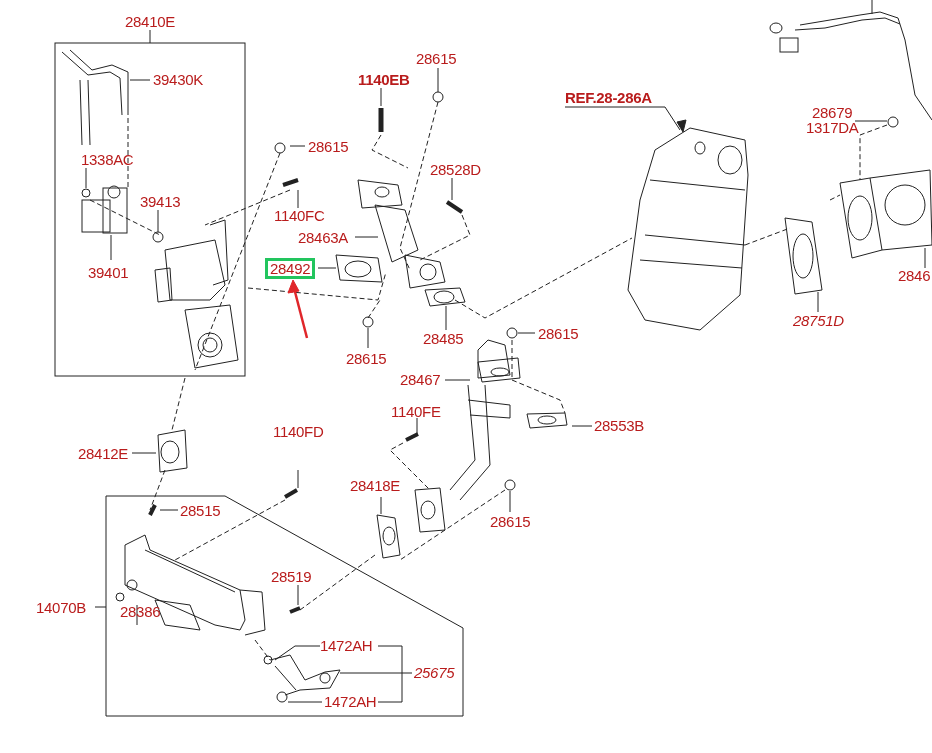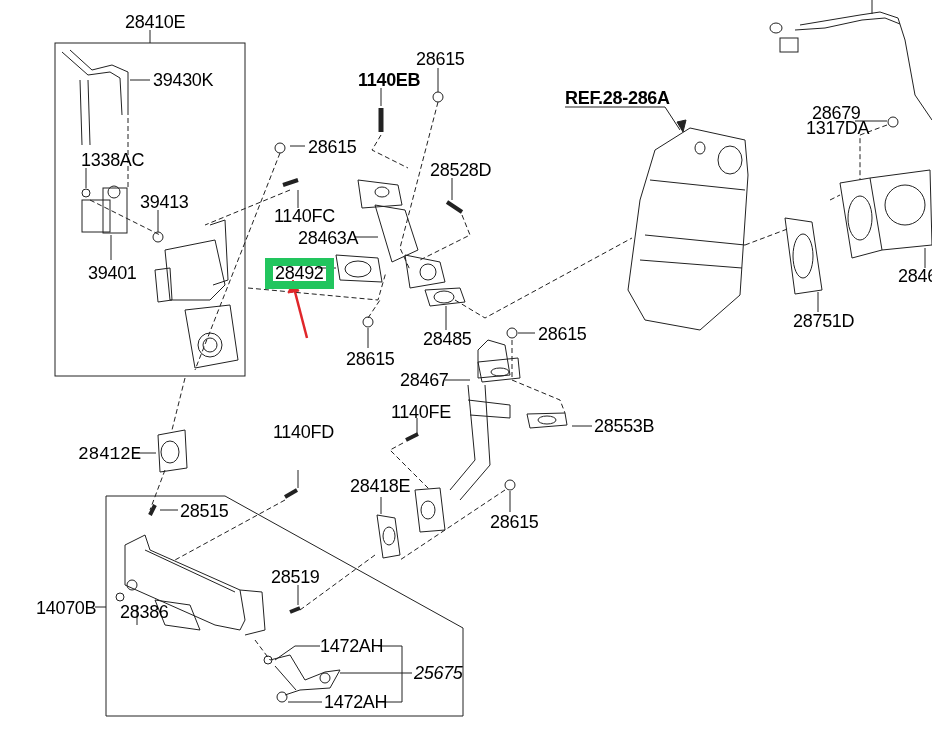--- a/index.html
+++ b/index.html
@@ -1,20 +1,20 @@
 <!DOCTYPE html>
 <html><head>
 <meta charset="utf-8">
 <style>
   html, body { margin:0; padding:0; background:#ffffff; }
   body { width:932px; height:753px; overflow:hidden; position:relative; font-family:"Liberation Sans", sans-serif; }
   #diagram { position:absolute; left:0; top:0; width:932px; height:753px; }
-  .lbl { position:absolute; font-size:18px; color:#000000; white-space:nowrap; line-height:16px; letter-spacing:-0.3px; }
+  .lbl { position:absolute; font-size:15px; color:#b91c1c; white-space:nowrap; line-height:16px; letter-spacing:-0.3px; }
   .lbl.bold { font-weight:bold; }
-  .lbl.hl { border:8px solid #22c55e; padding:0 2px; line-height:15px; }
+  .lbl.hl { border:3px solid #22c55e; padding:0 2px; line-height:15px; }
 </style>
 </head>
 <body>
 
 <svg id="diagram" viewBox="0 0 932 753" xmlns="http://www.w3.org/2000/svg">
   <g fill="none" stroke="#222" stroke-width="1">
 
     <rect x="55" y="43" width="190" height="333"></rect>
     <line x1="150" y1="30" x2="150" y2="43"></line>
     <path d="M106,496 L225,496 L463,628 L463,716 L106,716 Z"></path>
@@ -201,26 +201,26 @@
 <div class="lbl" style="left:416px;top:51px;">28615</div>
 <div class="lbl" style="left:430px;top:162px;">28528D</div>
 <div class="lbl" style="left:298px;top:230px;">28463A</div>
 <div class="lbl hl" style="left:265px;top:258px;">28492</div>
 <div class="lbl" style="left:423px;top:331px;">28485</div>
 <div class="lbl" style="left:346px;top:351px;">28615</div>
 <div class="lbl bold" style="left:565px;top:90px;">REF.28-286A</div>
 <div class="lbl" style="left:812px;top:105px;">28679</div>
 <div class="lbl" style="left:806px;top:120px;">1317DA</div>
 <div class="lbl" style="left:898px;top:268px;">2846</div>
-<div class="lbl" style="left:793px;top:313px;">28751D</div>
+<div class="lbl" style="left:793px;top:313px;font-style:italic;">28751D</div>
 <div class="lbl" style="left:538px;top:326px;">28615</div>
 <div class="lbl" style="left:400px;top:372px;">28467</div>
 <div class="lbl" style="left:391px;top:404px;">1140FE</div>
 <div class="lbl" style="left:594px;top:418px;">28553B</div>
-<div class="lbl" style="left:78px;top:446px;font-family:Liberation Mono, monospace;">28412E</div>
+<div class="lbl" style="left:78px;top:446px;">28412E</div>
 <div class="lbl" style="left:273px;top:424px;">1140FD</div>
 <div class="lbl" style="left:350px;top:478px;">28418E</div>
 <div class="lbl" style="left:490px;top:514px;">28615</div>
 <div class="lbl" style="left:180px;top:503px;">28515</div>
 <div class="lbl" style="left:271px;top:569px;">28519</div>
 <div class="lbl" style="left:36px;top:600px;">14070B</div>
 <div class="lbl" style="left:120px;top:604px;">28386</div>
 <div class="lbl" style="left:320px;top:638px;">1472AH</div>
 <div class="lbl" style="left:414px;top:665px;font-style:italic;">25675</div>
 <div class="lbl" style="left:324px;top:694px;">1472AH</div>

